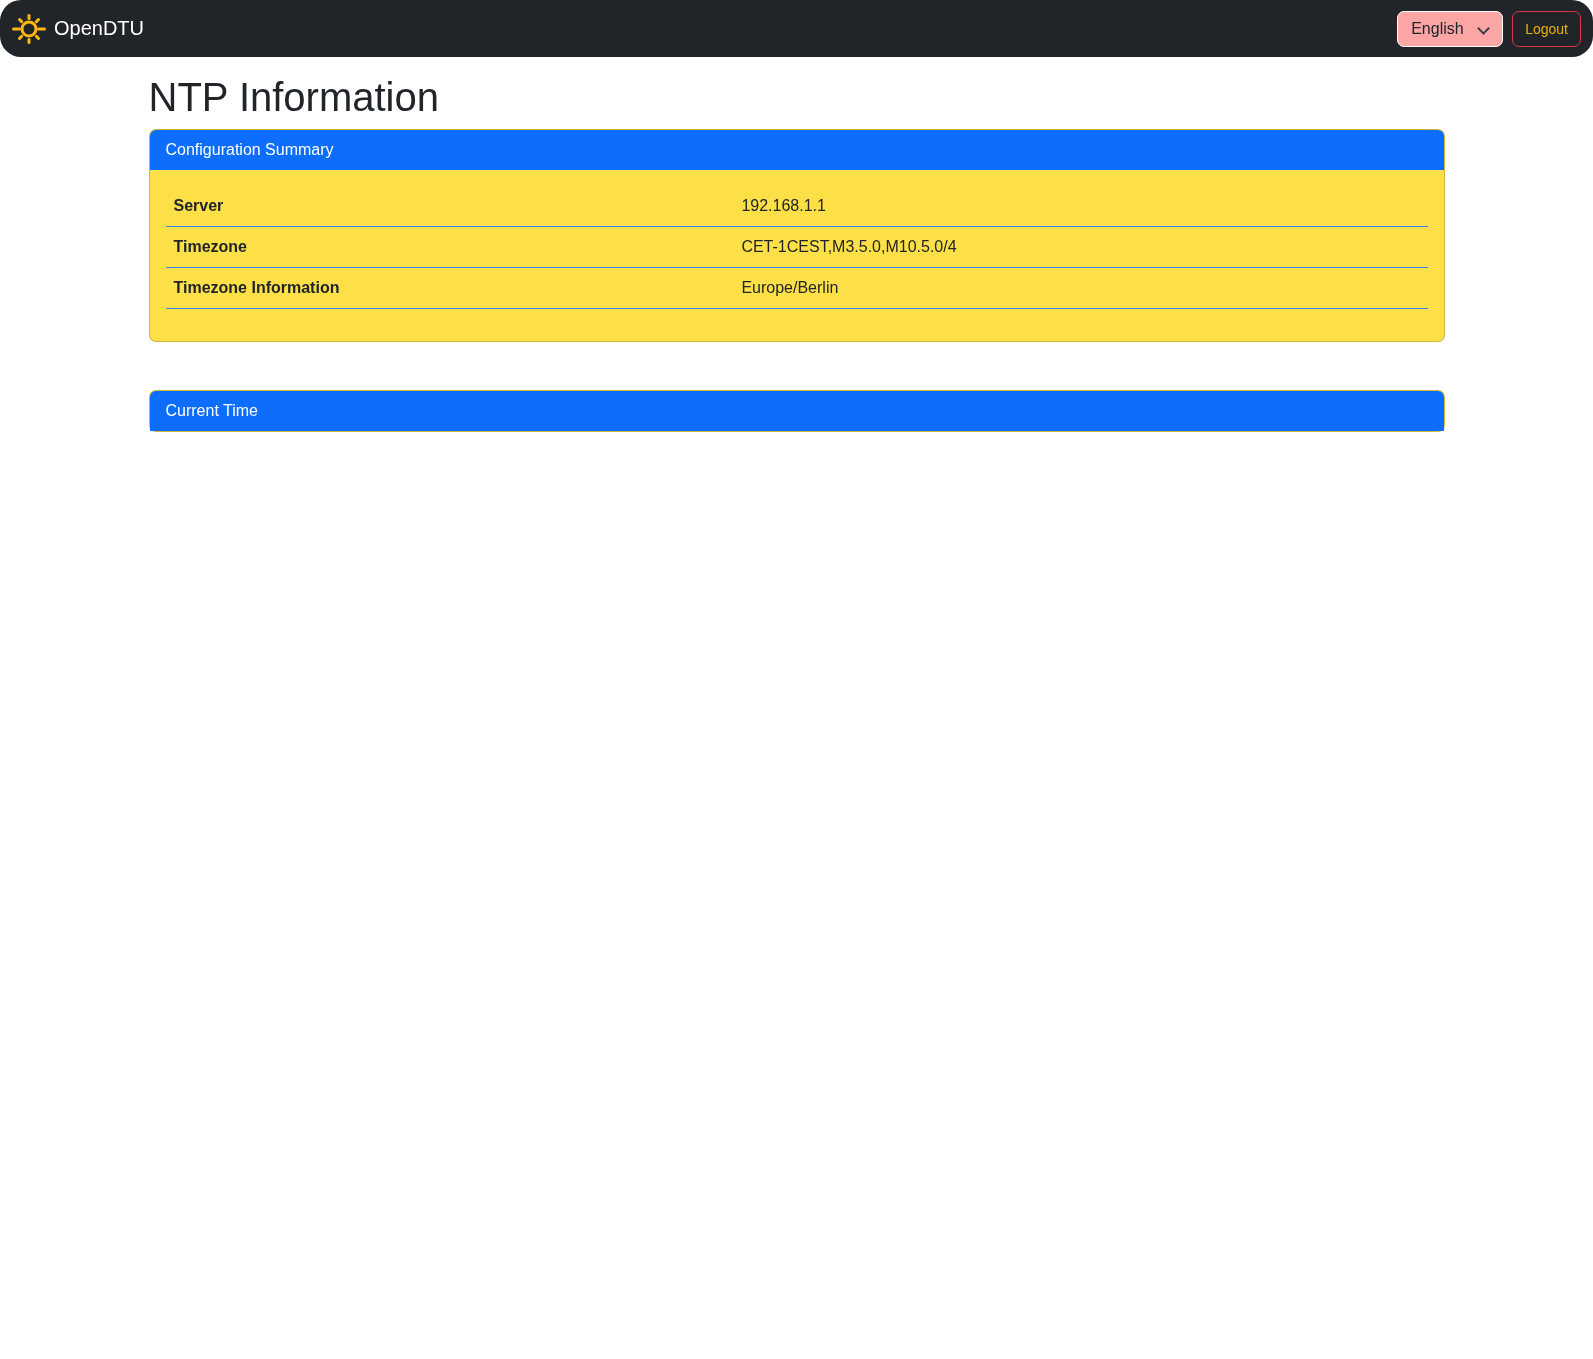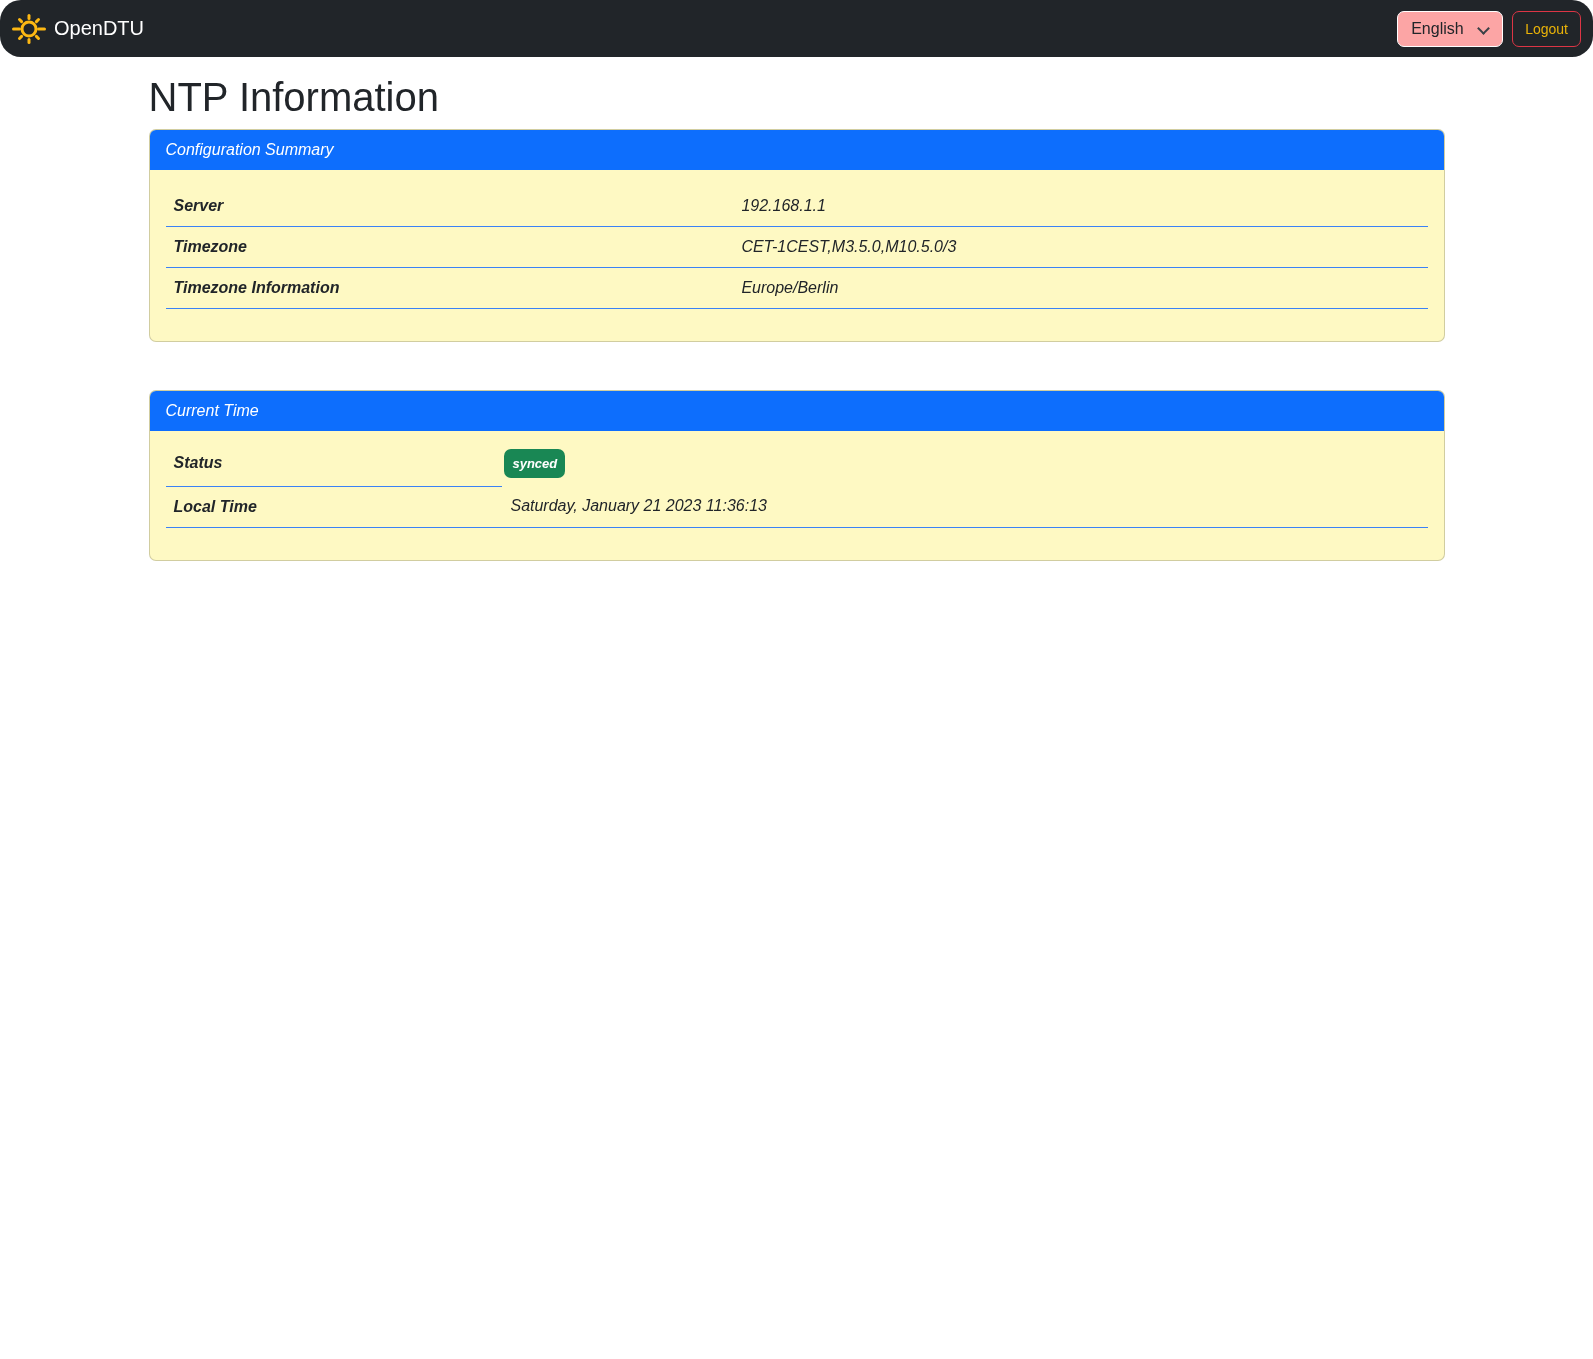--- a/index.html
+++ b/index.html
@@ -100,22 +100,21 @@
   }
   h1.page-title {
     font-size: 40px;
     line-height: 48px;
     font-weight: 500;
     margin: 16px 0 8px 0;
   }
   .card {
     border: 1px solid rgba(0,0,0,0.175);
     border-radius: 7px;
-    background: #fef9c3;
-    font-style: italic;
+    background: #fde047;
   }
   .card-space { margin-top: 48px; }
   .card-header {
     background: #0d6efd;
     color: #ffffff;
     font-size: 16px;
     line-height: 24px;
     padding: 8px 16px;
     border-radius: 6px 6px 0 0;
   }
@@ -186,43 +185,27 @@
     <div class="card-header">Configuration Summary</div>
     <div class="card-body">
       <table class="info-table config-table">
         <tbody>
           <tr>
             <th>Server</th>
             <td>192.168.1.1</td>
           </tr>
           <tr>
             <th>Timezone</th>
-            <td>CET-1CEST,M3.5.0,M10.5.0/3</td>
+            <td>CET-1CEST,M3.5.0,M10.5.0/4</td>
           </tr>
           <tr>
             <th>Timezone Information</th>
             <td>Europe/Berlin</td>
           </tr>
         </tbody>
       </table>
     </div>
   </section>
 
   <section class="card card-space">
     <div class="card-header">Current Time</div>
-    <div class="card-body tight-top">
-      <table class="info-table time-table">
-        <tbody>
-          <tr class="status-row">
-            <th>Status</th>
-            <td class="badge-cell">
-              <span class="badge-success">synced</span>
-            </td>
-          </tr>
-          <tr>
-            <th>Local Time</th>
-            <td>Saturday, January 21 2023 11:36:13</td>
-          </tr>
-        </tbody>
-      </table>
-    </div>
   </section>
 </main>
 
 </body></html>

